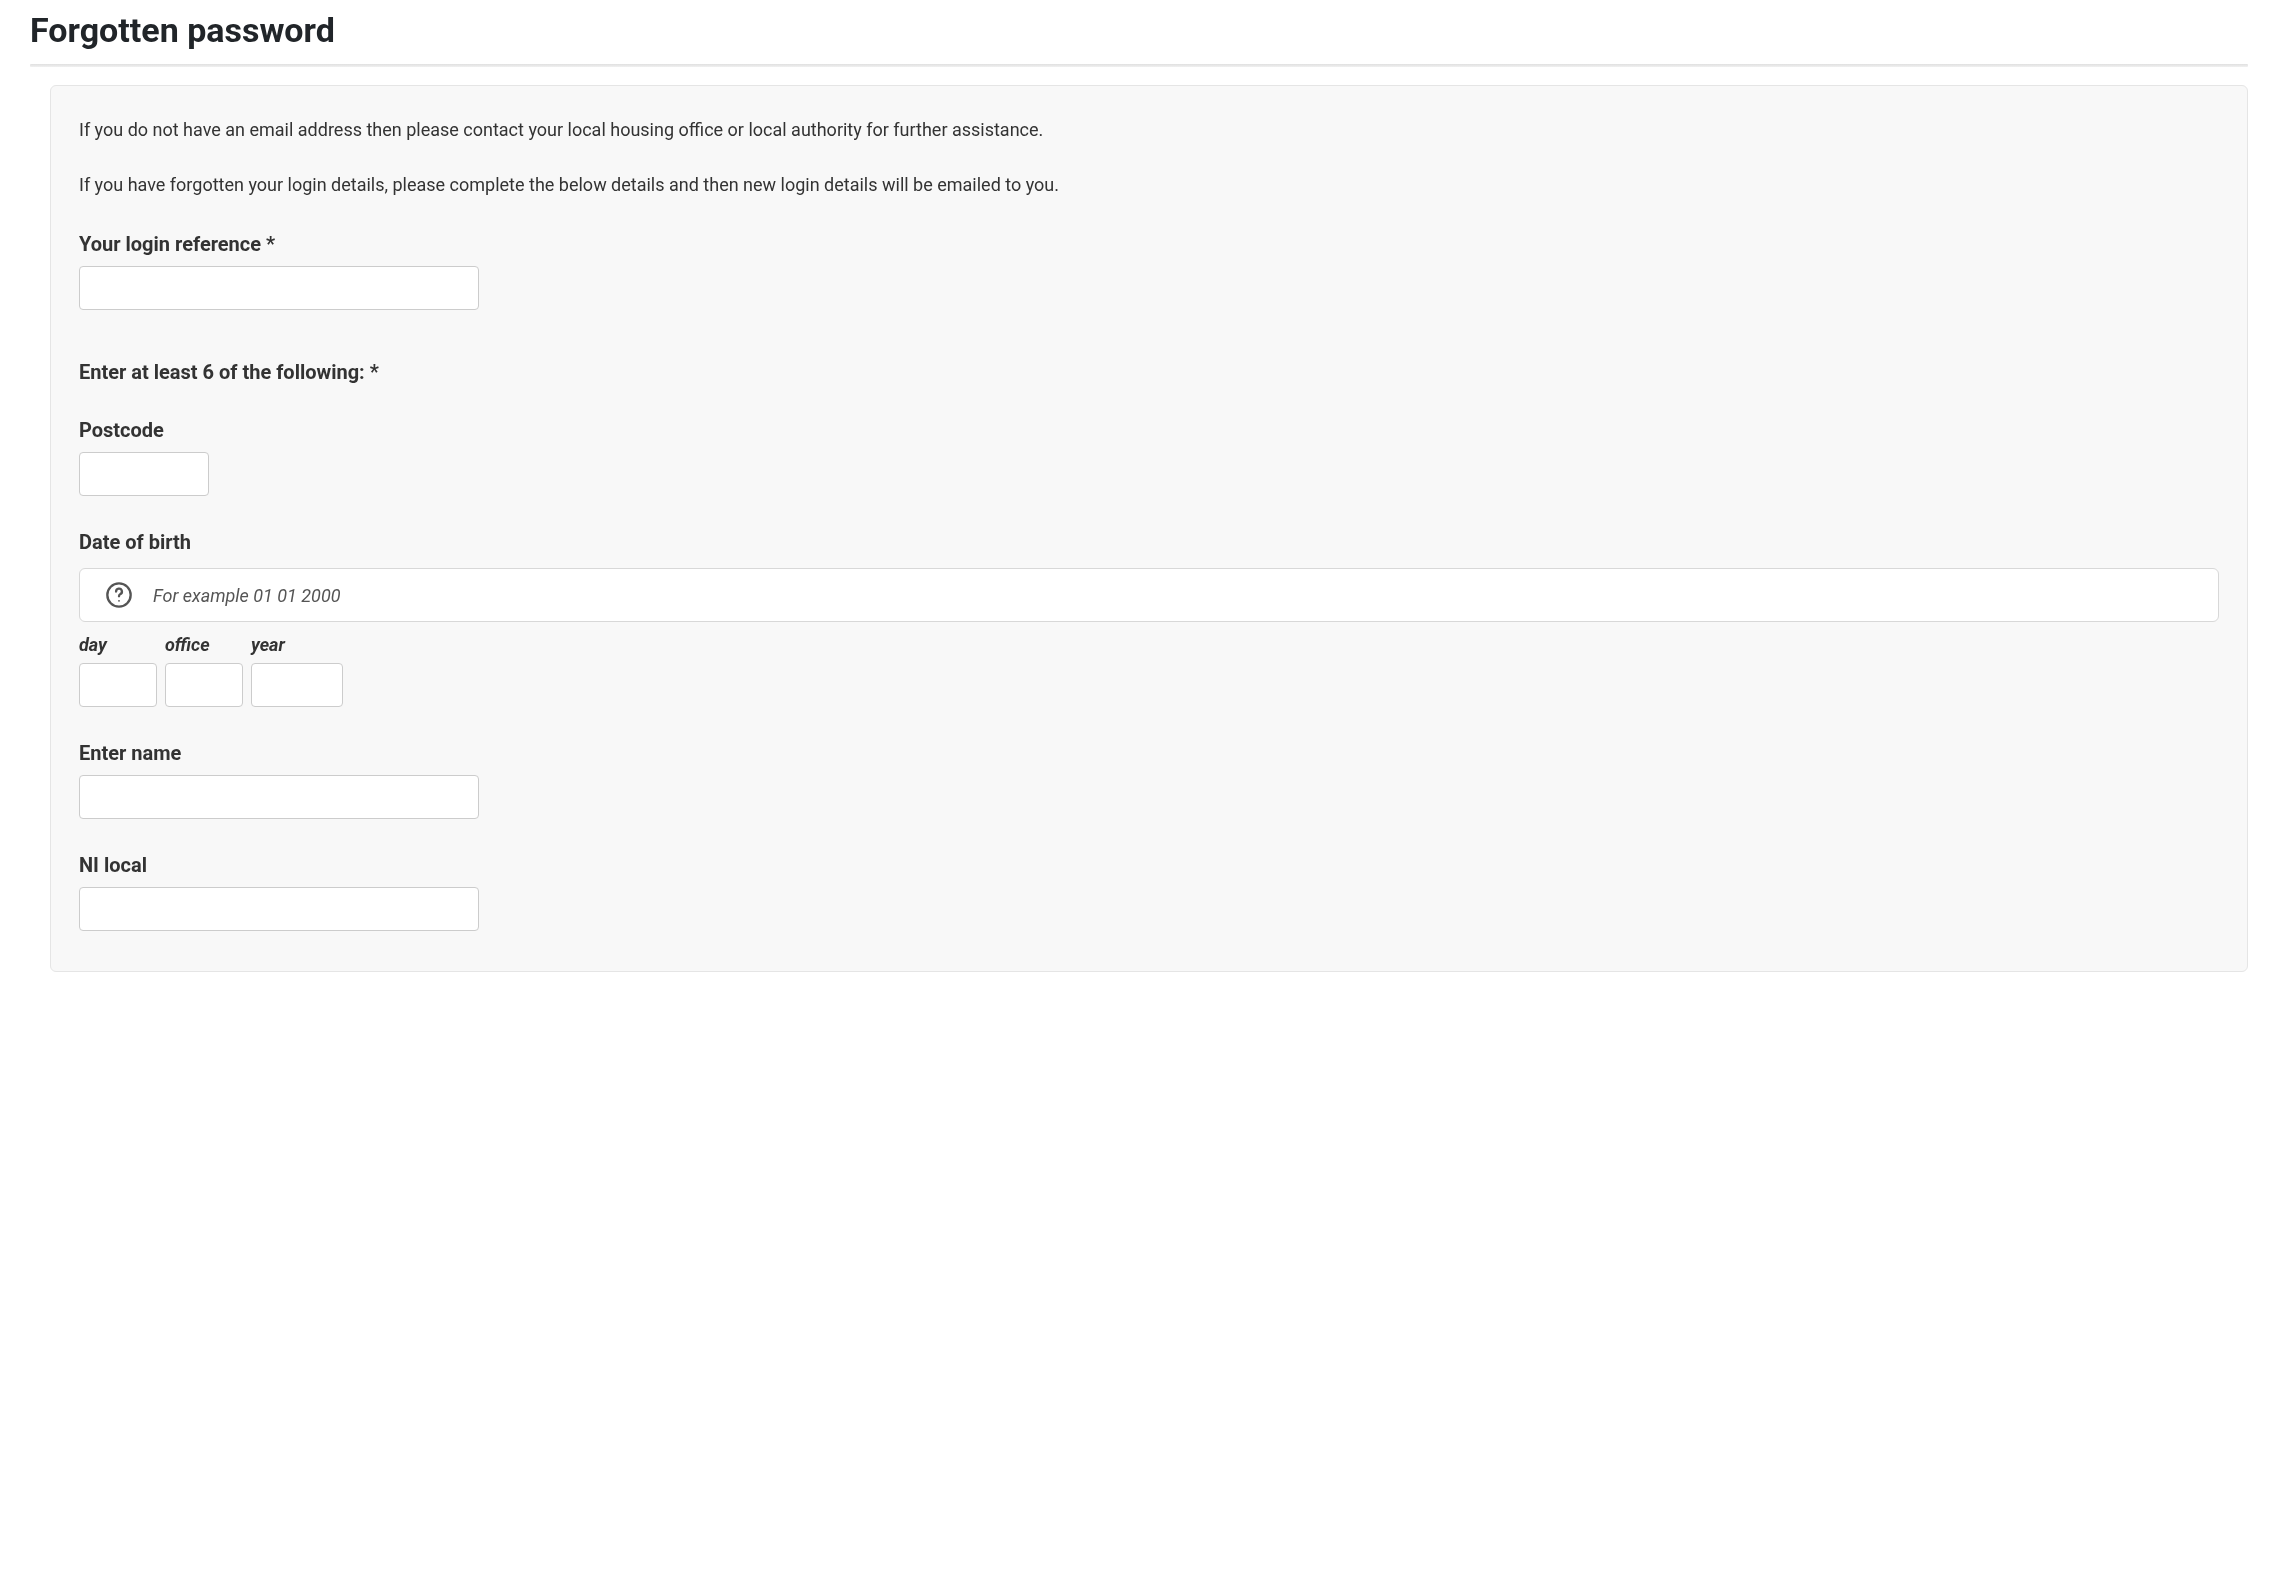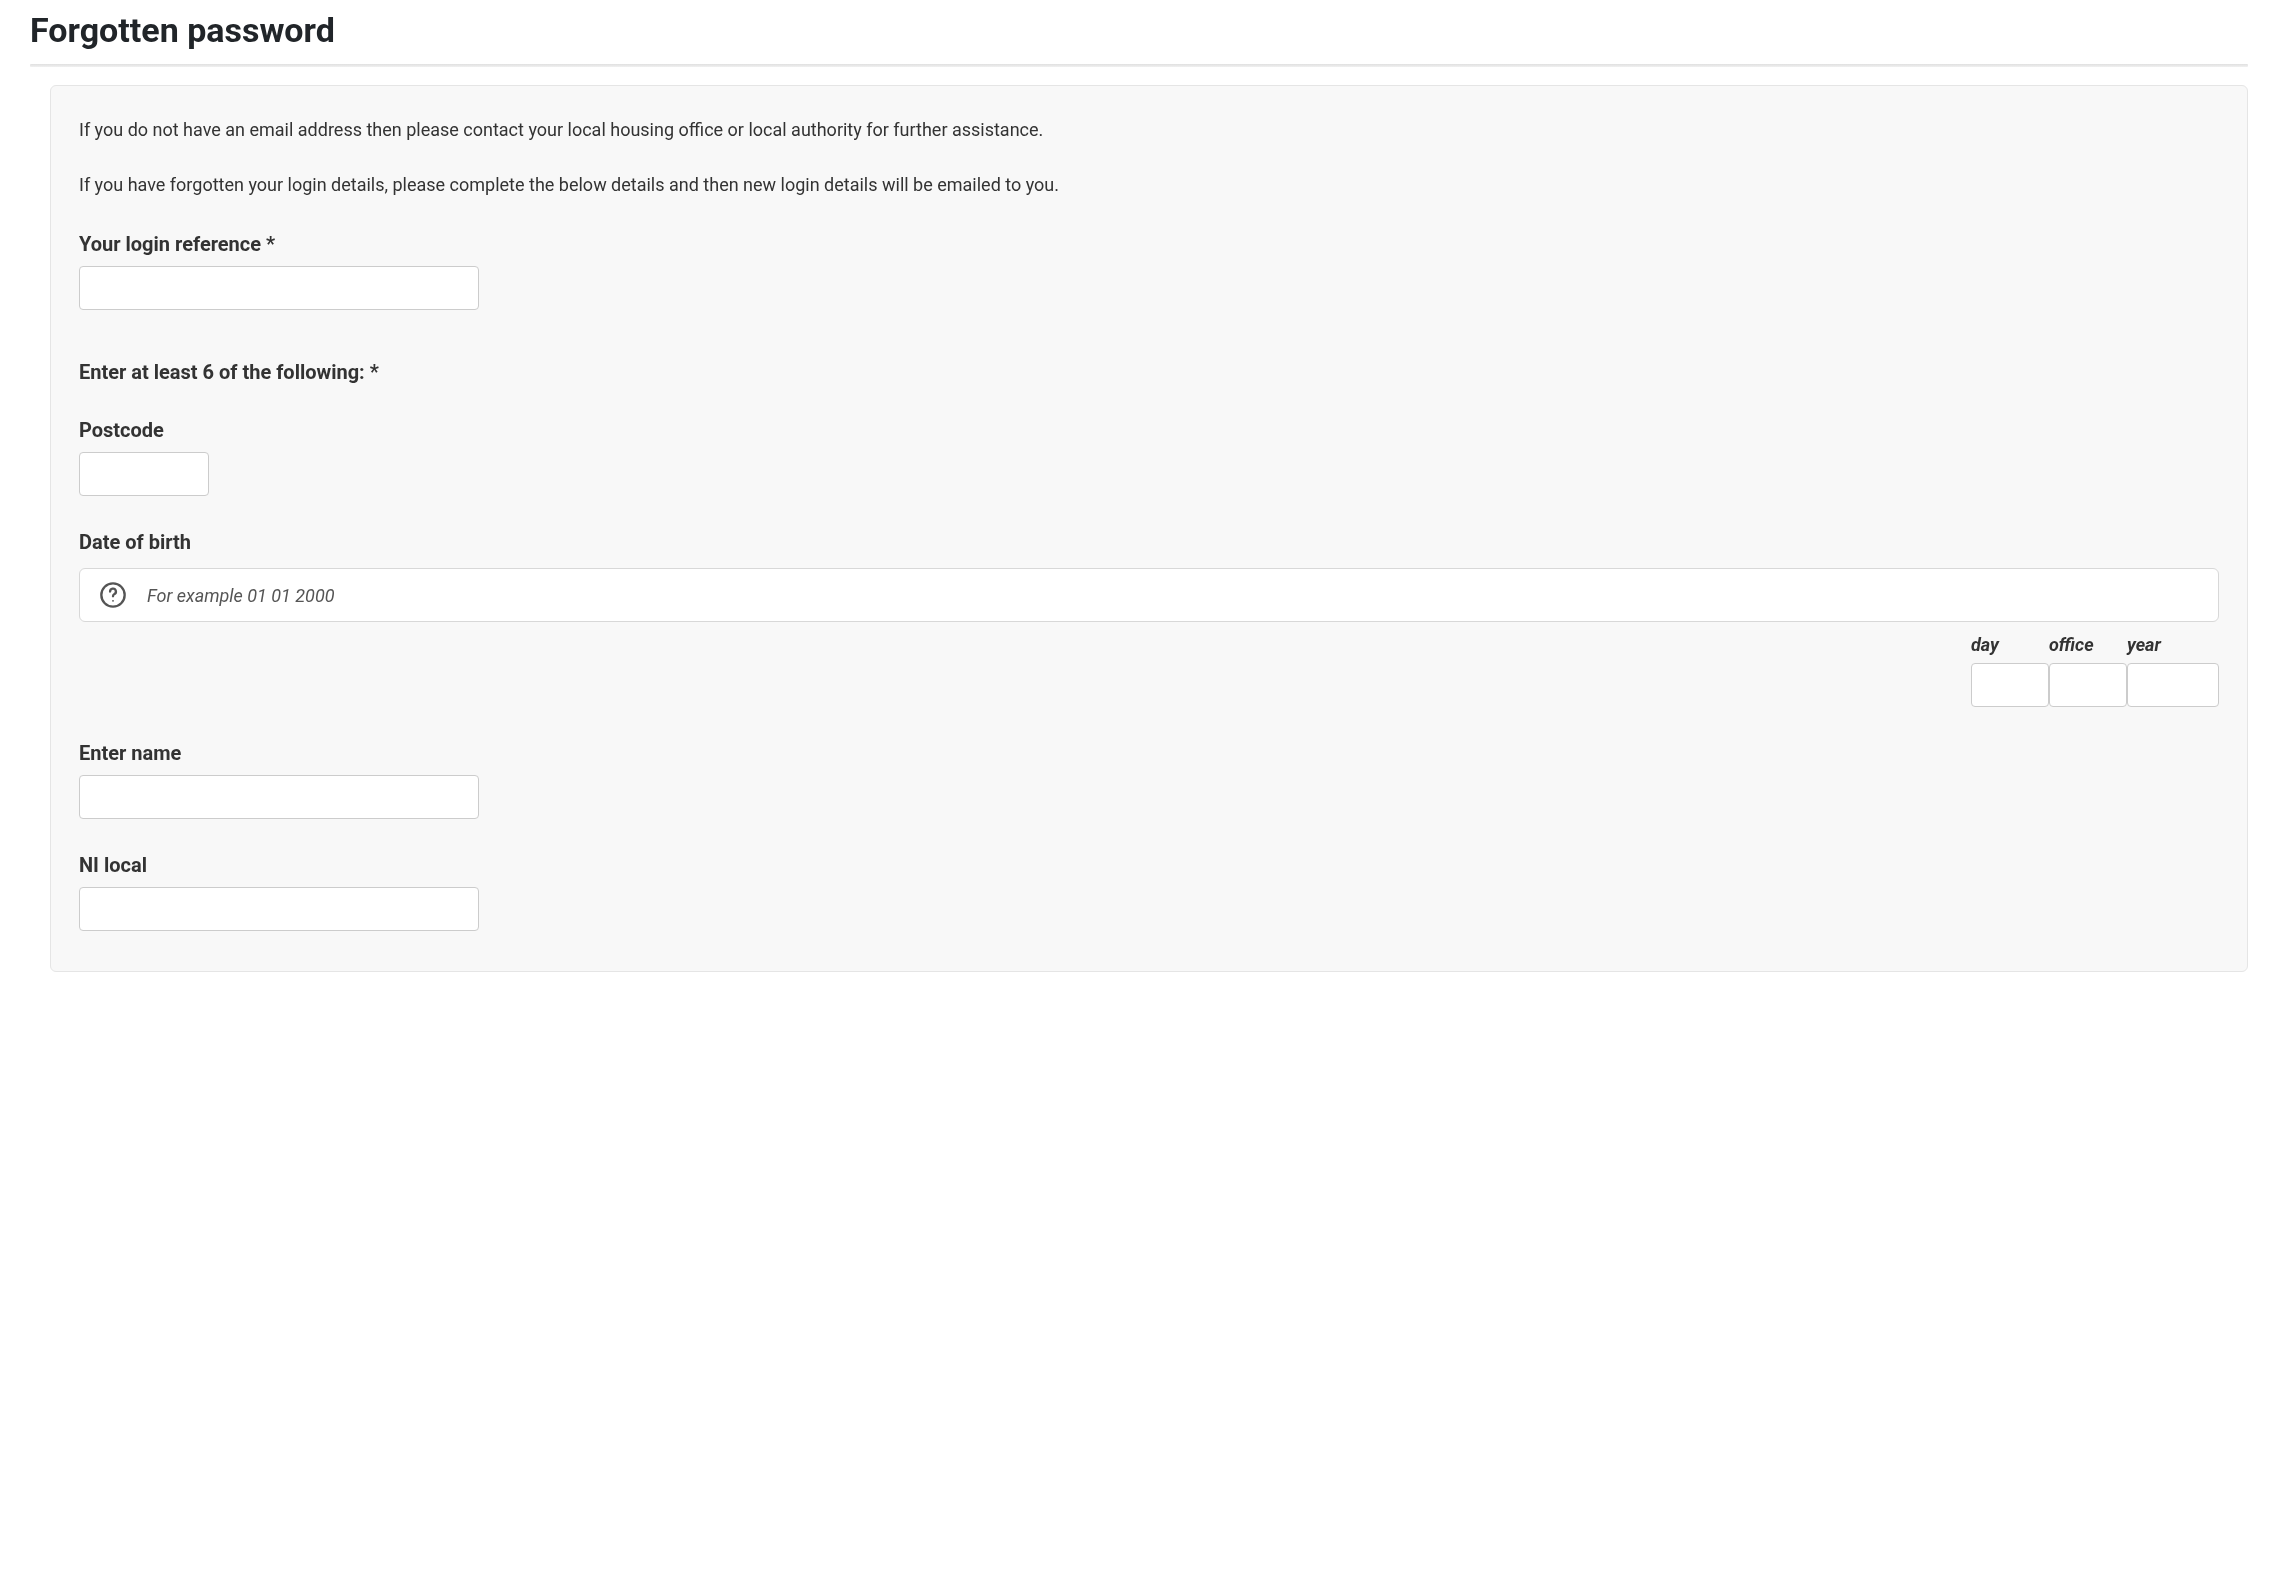--- a/index.html
+++ b/index.html
@@ -70,38 +70,38 @@
     }
     .text-input.small {
       width: 130px;
     }
     .hint-box {
       display: flex;
       align-items: center;
       background: #fff;
       border: 1px solid #d8d8d8;
       border-radius: 6px;
-      padding: 12px 19px;
+      padding: 12px 25px;
       margin-top: 14px;
       margin-bottom: 12px;
     }
     .hint-icon {
       width: 28px;
       height: 28px;
       flex-shrink: 0;
       margin-right: 20px;
     }
     .hint-text {
       font-size: 18px;
       font-style: italic;
       color: #555;
     }
     .dob-row {
       display: flex;
-      justify-content: flex-end;
+      gap: 8px;
     }
     .dob-col {
       display: flex;
       flex-direction: column;
     }
     .dob-label {
       font-size: 18px;
       font-style: italic;
       font-weight: 700;
       color: #333;

